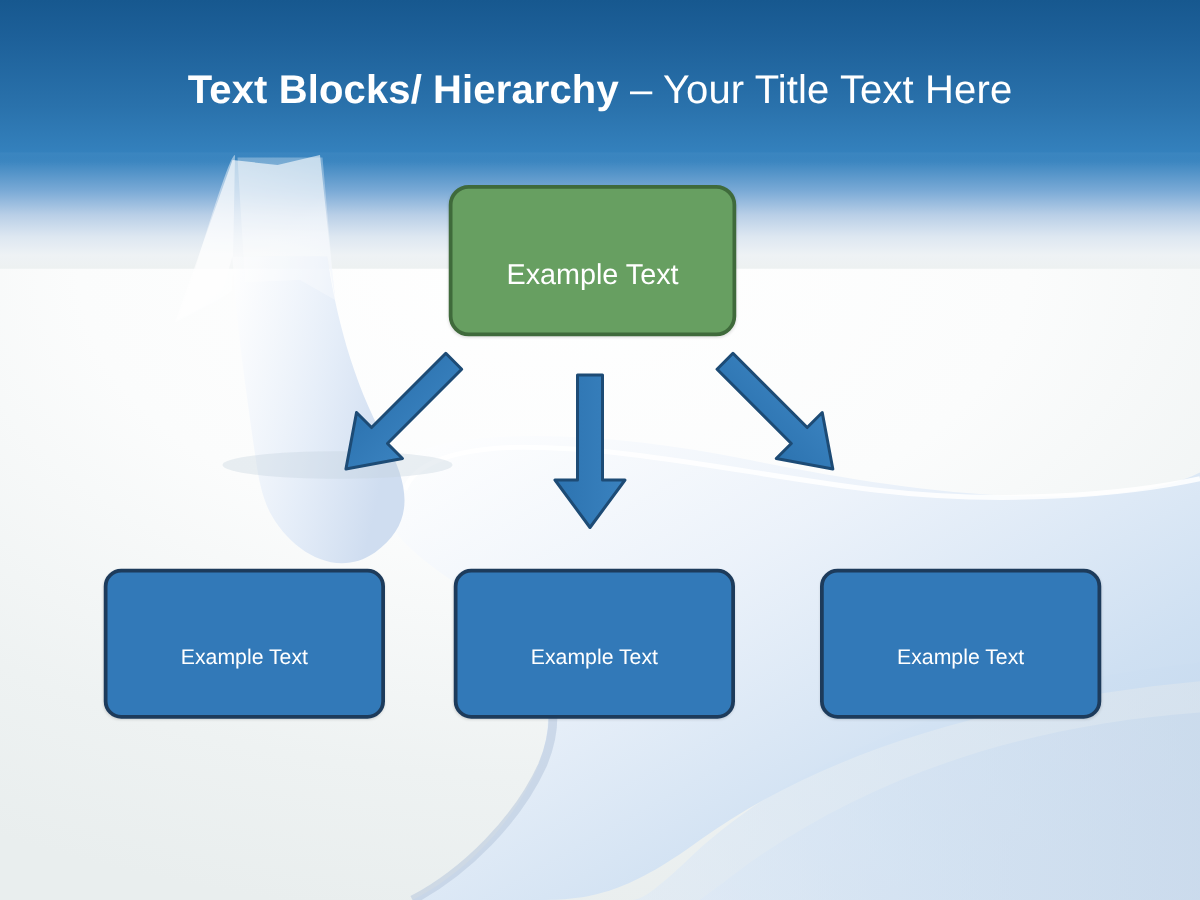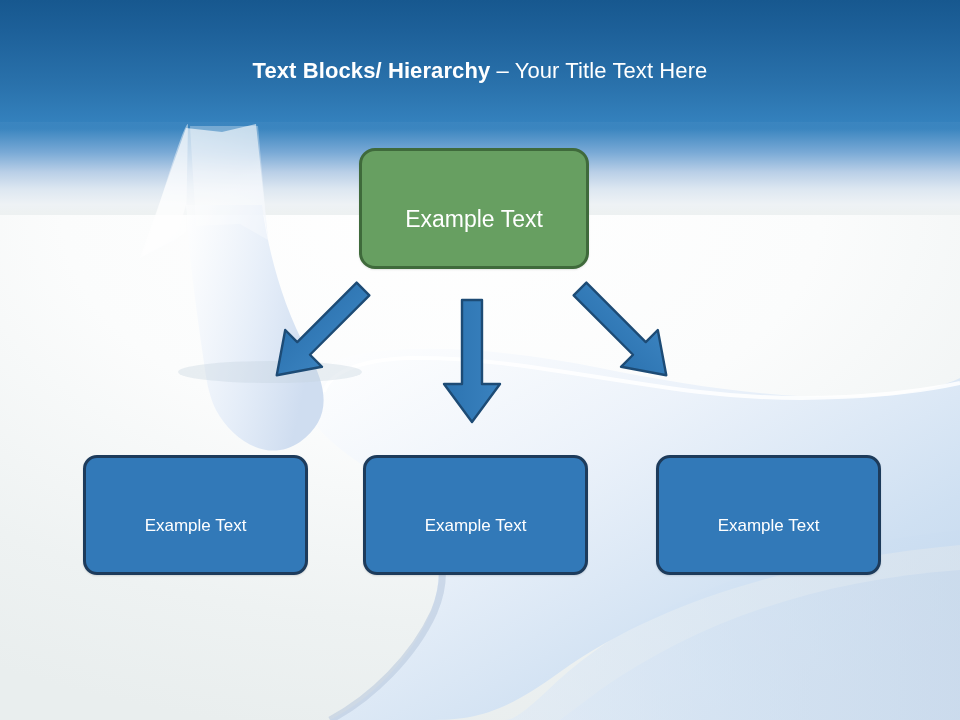--- a/index.html
+++ b/index.html
@@ -56,21 +56,21 @@
   }
 
   
   .title {
     position: absolute;
     left: 0;
     top: 50px;
     width: 960px;
     text-align: center;
     color: #ffffff;
-    font-size: 22px;
+    font-size: 32px;
     line-height: 42px;
     letter-spacing: 0.1px;
     white-space: nowrap;
   }
   .title .t-strong { font-weight: bold; }
   .title .t-light  { font-weight: normal; }
 
   
   .node {
     position: absolute;

